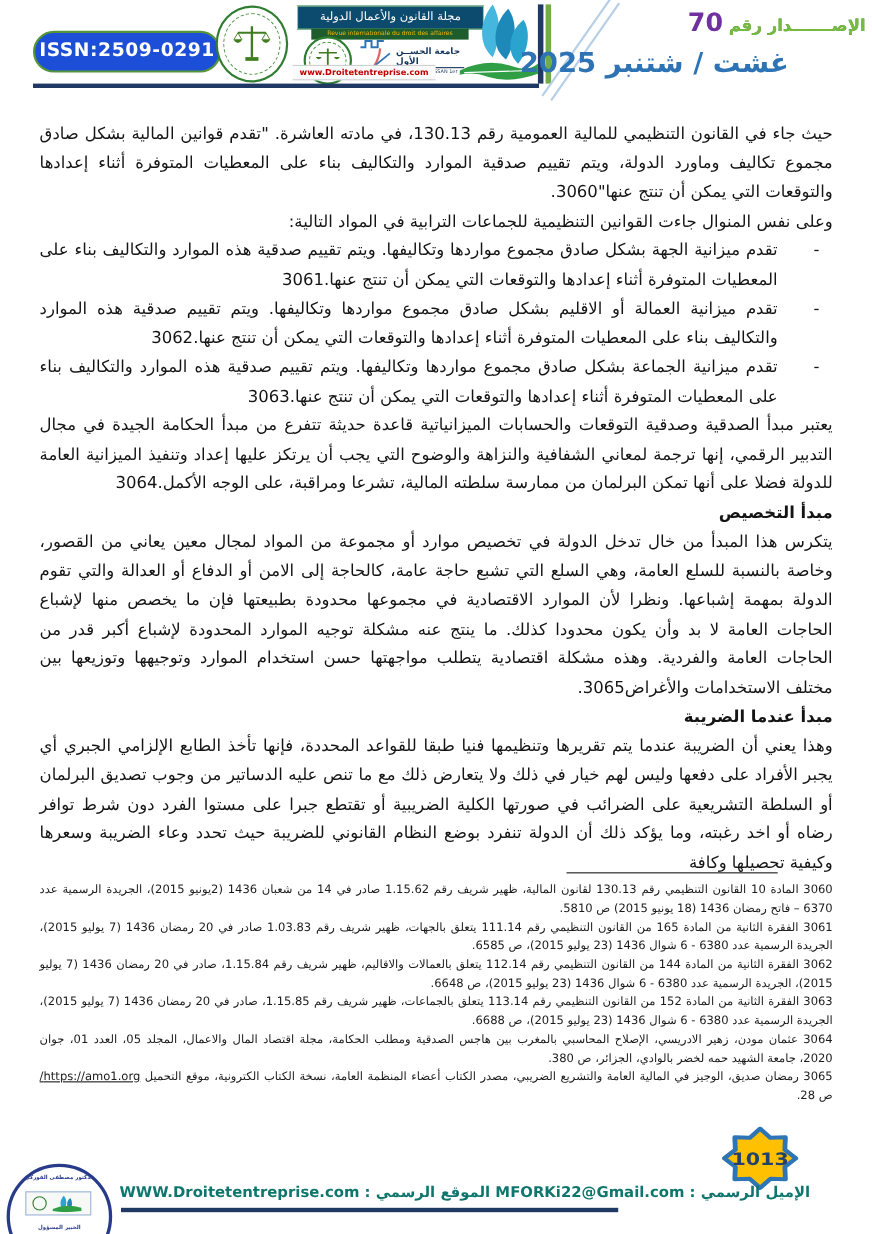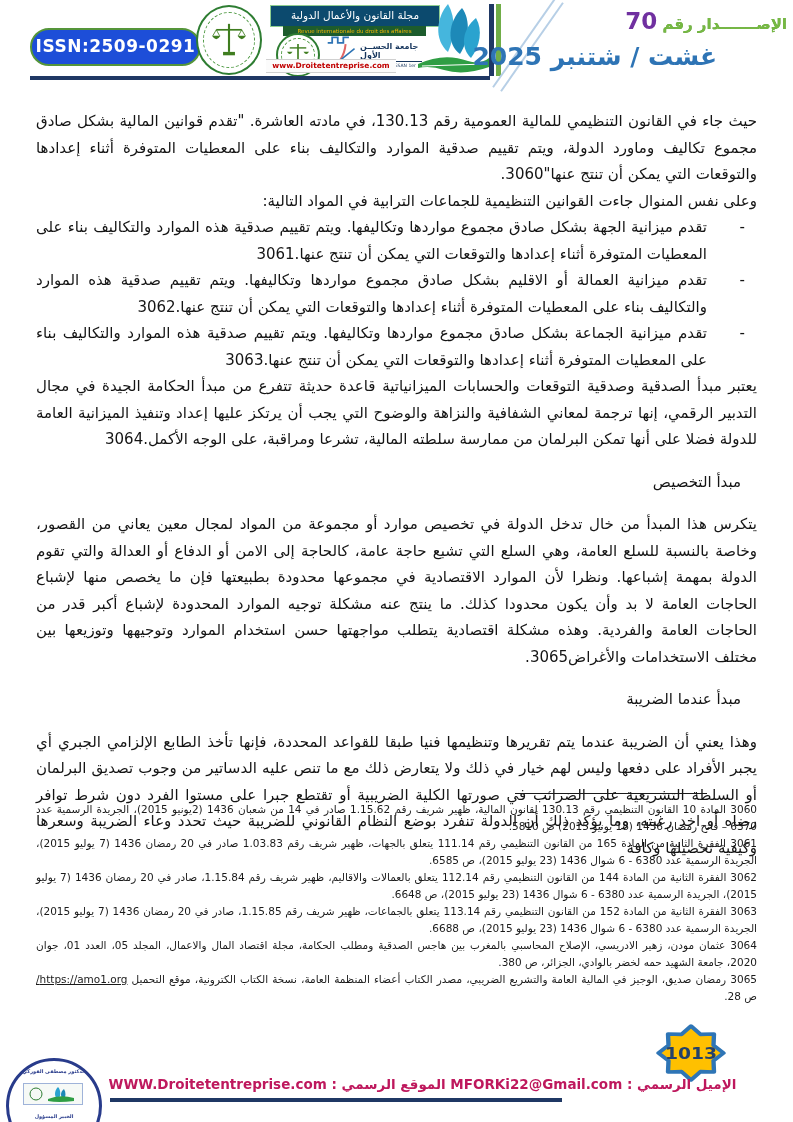--- a/index.html
+++ b/index.html
@@ -39,37 +39,37 @@
   .issue-date{position:absolute;right:76px;top:42px;color:#2e74b5;font-weight:bold;font-size:25px;
               direction:rtl;white-space:nowrap;}
   .slash{position:absolute;height:2px;background:#b7cfe6;transform:rotate(-55deg);transform-origin:center;}
   .slash.s1{left:470px;top:42px;width:108px;}
   .slash.s2{left:478px;top:46px;width:108px;}
 
   
   .content{position:absolute;top:108px;right:36px;left:36px;direction:rtl;text-align:justify;
            font-size:15px;line-height:26.5px;color:#141414;}
   .para{margin:0;}
-  .heading{margin:16px;font-weight:normal;}
+  .heading{margin:0;font-weight:bold;}
   .bullet{position:relative;padding-right:50px;margin:0;}
   .bullet .dash{position:absolute;right:12px;top:0;}
 
   
   .fn-sep{position:absolute;top:793px;right:86px;width:192px;height:0;border-top:1.6px solid #1a1a1a;}
   .footnotes{position:absolute;top:801px;right:36px;left:36px;direction:rtl;text-align:justify;
              font-size:10.5px;line-height:17px;color:#1a1a1a;}
   .footnote{margin:0;}
   .fn-link{text-decoration:underline;cursor:pointer;}
 
   
   .page-badge{position:absolute;left:656px;top:1024px;}
   .footer-line1{position:absolute;top:1048px;left:105px;right:38px;text-align:center;direction:rtl;
                 color:#1f3864;font-weight:bold;font-size:13px;}
   .footer-line2{position:absolute;top:1076px;left:105px;right:53px;text-align:center;direction:rtl;
-                color:#be185d;font-weight:bold;font-size:13.5px;}
+                color:#0f766e;font-weight:bold;font-size:13.5px;}
   .footer-line2 .ltr{direction:ltr;unicode-bidi:embed;}
   .footer-rule{position:absolute;top:1098px;left:110px;width:452px;height:4px;background:#1f3864;}
   .seal-bottom{position:absolute;left:6px;top:1058px;width:90px;height:90px;border-radius:50%;
                background:#fff;border:3px solid #283b8b;overflow:hidden;}
   .seal-bottom .t{position:absolute;width:100%;text-align:center;color:#283b8b;font-size:5px;
                   font-weight:bold;direction:rtl;}
   .seal-bottom .t.top{top:7px;}
   .seal-bottom .t.bot{top:52px;}
   .seal-bottom .mini{position:absolute;left:14px;top:22px;width:58px;height:20px;border:1px solid #9fb3d9;
                      background:#f6f9f6;display:flex;align-items:center;justify-content:center;}

